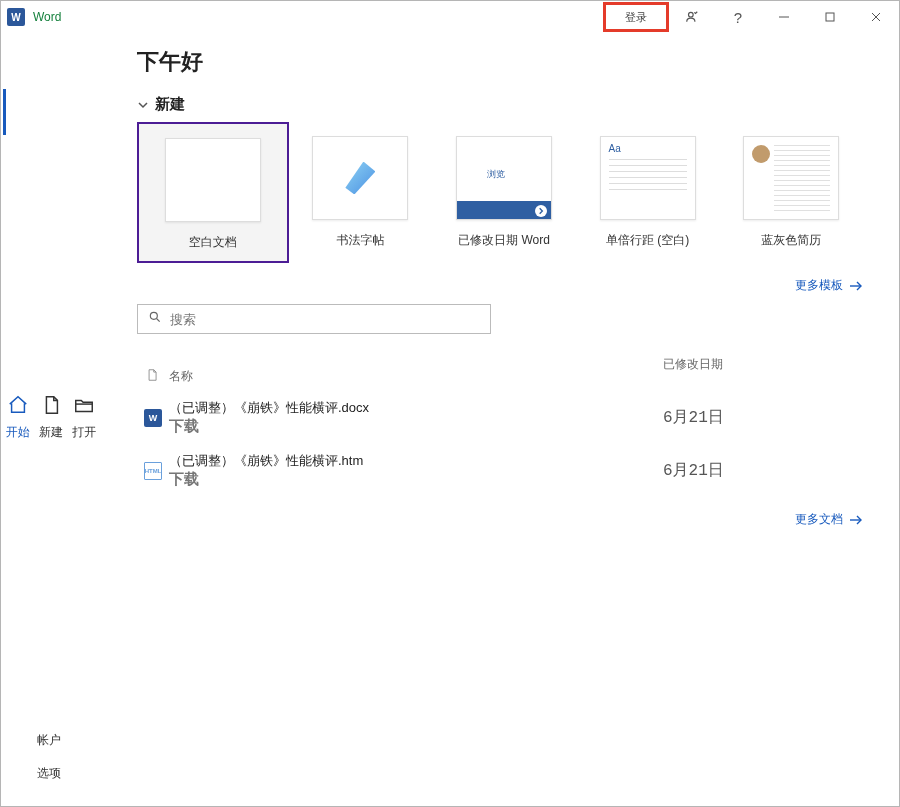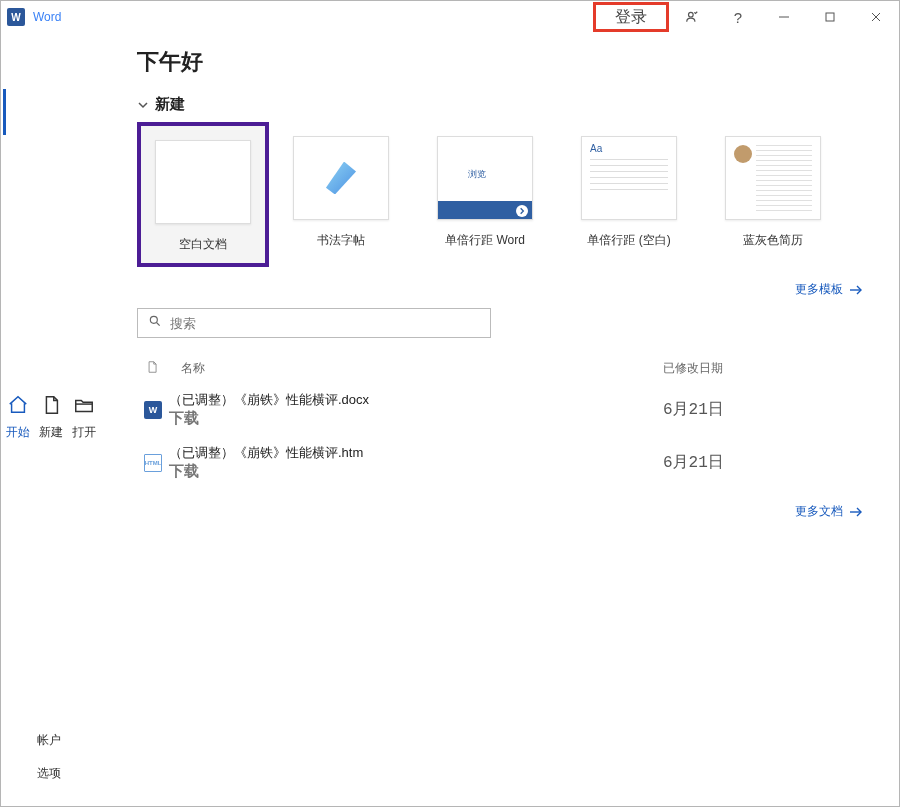--- a/index.html
+++ b/index.html
@@ -2,23 +2,23 @@
 <html><head>
 <meta charset="utf-8">
 <style>
   * { box-sizing: border-box; margin: 0; padding: 0; }
   html, body { width: 900px; height: 807px; font-family: "Segoe UI", "Microsoft YaHei", sans-serif; background: #fff; overflow: hidden; }
   body { border: 1px solid #b5b5b5; position: relative; }
 
   
   .titlebar { height: 32px; display: flex; align-items: center; padding: 0 0 0 6px; }
   .titlebar .app-logo { width: 18px; height: 18px; background:#2b579a; border-radius:2px; color:#fff; font-size:10px; font-weight:bold; display:flex; align-items:center; justify-content:center; margin-right:8px;}
-  .titlebar .app-title { font-size: 12px; color:#3b82f6; flex: 0 0 auto; }
+  .titlebar .app-title { font-size: 12px; color:#15803d; flex: 0 0 auto; }
   .titlebar .spacer { flex: 1; }
-  .titlebar .login-btn { height: 22px; padding: 0 18px; font-size: 16px; color:#444; display:flex; align-items:center; cursor:pointer; }
+  .titlebar .login-btn { height: 22px; padding: 0 18px; font-size: 11px; color:#444; display:flex; align-items:center; cursor:pointer; }
   .login-highlight { border: 3px solid #e43b2a; padding:1px; }
   .titlebar .title-icon { width: 46px; height: 32px; display:flex; align-items:center; justify-content:center; color:#555; cursor:pointer;}
   .titlebar .title-icon svg { width:14px; height:14px; }
 
   
   .sidebar { position:absolute; top:32px; bottom:0; left:0; width:100px; background:#fff; border-right:none; display:flex; align-items:center; padding-top:30px;}
   .sidebar .active-indicator { position:absolute; left:2px; top:56px; width:3px; height:46px; background:#185abd;}
   .nav-item { width:100%; text-align:center; margin-bottom:36px; cursor:pointer; }
   .nav-item .icon { display:flex; align-items:center; justify-content:center; height:26px; margin-bottom:6px;}
   .nav-item .label { font-size:12px; color:#333; }
@@ -30,21 +30,21 @@
 
   
   .main { position:absolute; left:100px; top:32px; right:0; bottom:0; padding: 14px 36px 6px 36px; overflow:auto;}
   .greeting { font-size:22px; font-weight:600; color:#222; margin-bottom:18px; }
   .section-header { display:flex; align-items:center; margin-bottom:8px; }
   .section-header .chev { width:12px; height:12px; margin-right:6px; }
   .section-header .title { font-size:15px; font-weight:600; color:#222; }
 
   .templates { display:flex; gap:0; align-items:flex-start; }
   .template-card { width:144px; text-align:center; cursor:pointer; padding:6px 0 10px 0;}
-  .template-card.selected { width:132px; border:4px solid #4c1d95; background:#f4f4f4; }
+  .template-card.selected { width:152px; border:2px solid #4c1d95; background:#f4f4f4; }
   .template-thumb { width:96px; height:84px; margin:8px auto 12px auto; background:#fff; border:1px solid #ddd; box-shadow:0 1px 2px rgba(0,0,0,.08); position:relative;}
   .template-card .t-label { font-size:12px; color:#333;}
   .template-card.selected .t-label { }
   .tpl-blank .template-thumb { background:#fff;}
   .tpl-callig .template-thumb::after { content:""; position:absolute; inset:30% 34%; background:linear-gradient(135deg,#8fd3f4,#4a90e2); clip-path: polygon(0 80%, 60% 0, 100% 30%, 30% 100%); }
   .tpl-welcome .template-thumb { display:flex; flex-direction:column;}
   .tpl-welcome .wband { position:absolute; bottom:0; left:0; right:0; height:18px; background:#2f5fa2;}
   .tpl-welcome .wtxt { position:absolute; top:38%; left:0; right:16px; text-align:center; font-size:9px; color:#2f5fa2;}
   .tpl-welcome .warrow { position:absolute; bottom:2px; right:4px; width:12px; height:12px; border-radius:50%; background:#fff; display:flex; align-items:center; justify-content:center; }
   .tpl-single .template-thumb::before { content:"Aa"; font-size:10px; color:#2f5fa2; position:absolute; left:8px; top:6px;}
@@ -57,21 +57,21 @@
 
   .search-box { width:354px; height:30px; border:1px solid #bbb; display:flex; align-items:center; padding:0 10px; gap:8px; margin-bottom:18px;}
   .search-box input { flex:1; border:none; outline:none; font-size:13px; background:transparent;}
   .search-box .s-icon svg{ width:14px; height:14px; color:#666;}
 
   .tabs { display:flex; gap:18px; font-size:12.5px; margin-bottom:14px;}
   .tab { color:#555; cursor:pointer; padding-bottom:4px;}
   .tab.active { color:#222; font-weight:600; border-bottom:2px solid #333;}
 
   .file-header { display:flex; font-size:12px; color:#666; padding:4px 0 6px 0;}
-  .file-header .col-name { flex:1; display:flex; align-items:center; gap:22px; padding-left:8px;}
+  .file-header .col-name { flex:1; display:flex; align-items:center; gap:10px; padding-left:8px;margin-top:12px;}
   .file-header .file-generic-icon svg{ width:14px; height:14px;}
   .file-header .col-date { width:200px;}
   .file-row { display:flex; align-items:center; padding:8px 0; cursor:pointer;}
   .file-row .file-icon { width:32px; display:flex; justify-content:center;}
   .file-row .file-icon .word-ic{ width:18px; height:18px; background:#2b579a; color:#fff; font-size:9px; font-weight:bold; border-radius:2px; display:flex; align-items:center; justify-content:center;}
   .file-row .file-icon .html-ic{ width:18px; height:18px; border:1px solid #6aa0dc; color:#6aa0dc; font-size:6px; font-weight:bold; border-radius:1px; display:flex; align-items:center; justify-content:center;}
   .file-row .file-main { flex:1;}
   .file-row .file-name { font-size:13px; color:#222;}
   .file-row .file-loc { font-size:15px; color:#777;font-weight:bold;}
   .file-row .file-date { width:200px; font-size:16px; color:#555;font-family:Liberation Mono, monospace;}
@@ -173,21 +173,21 @@
     <div class="template-card tpl-welcome">
       <div class="template-thumb">
         <div class="wtxt">浏览</div>
         <div class="wband"></div>
         <div class="warrow">
           <svg viewBox="0 0 12 12" width="8" height="8" stroke="#2f5fa2" stroke-width="2" fill="none">
               <polyline points="4,2 8,6 4,10"></polyline>
             </svg>
         </div>
       </div>
-      <div class="t-label">单倍行距 Word</div>
+      <div class="t-label">已修改日期 Word</div>
     </div>
     <div class="template-card tpl-single">
       <div class="template-thumb"></div>
       <div class="t-label">单倍行距 (空白)</div>
     </div>
     <div class="template-card tpl-resume">
       <div class="template-thumb"></div>
       <div class="t-label">蓝灰色简历</div>
     </div>
   </div>

